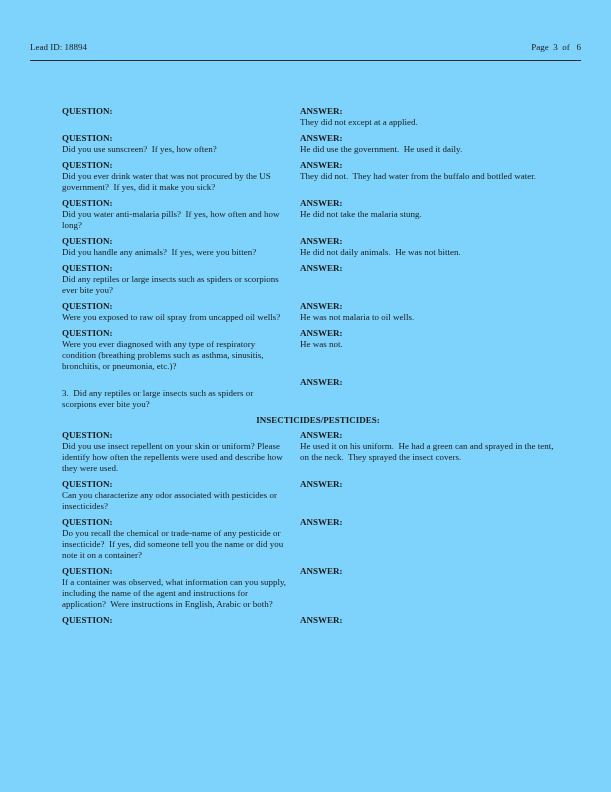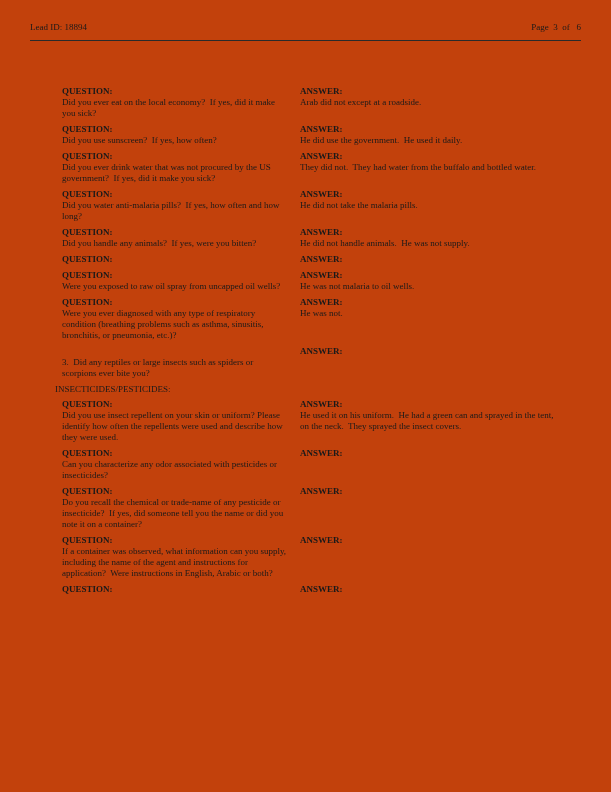--- a/index.html
+++ b/index.html
@@ -1,35 +1,35 @@
 <!DOCTYPE html>
 <html><head>
 <meta charset="utf-8">
 <style>
   html, body { margin: 0; padding: 0; background: #ffffff; }
   .page {
     position: relative;
     width: 611px;
     height: 792px;
-    background: #c2410c;
+    background: #7dd3fc;
     box-sizing: border-box;
     font-family: "Liberation Serif", "DejaVu Serif", serif;
     font-size: 9px;
     line-height: 11px;
     color: #1a1a1a;
     overflow: hidden;
   }
   .header {
     display: flex;
     justify-content: space-between;
     align-items: baseline;
     padding: 22px 30px 7px 30px;
   }
   .lead-id { white-space: pre; }
-  .page-num { white-space: pre; }
+  .page-num { white-space: pre; margin-top: 20px; }
   .rule {
     border: 0;
     border-top: 1px solid #2a2a2a;
     margin: 0 30px;
     height: 0;
   }
   .content {
     margin: 45px 30px 0 62px;
   }
   .qa-row {
@@ -44,45 +44,45 @@
     min-height: 11px;
   }
   .label-spacer {
     min-height: 11px;
   }
   .q-text, .a-text {
     white-space: pre-wrap;
   }
   .a-text { max-width: 258px; min-height: 0; }
   .section-heading {
-    font-weight: normal;
+    font-weight: bold;
     margin: 3px 0 4px -7px;
+    text-align: center;
   }
 </style>
 </head>
 <body>
 
 <div class="page">
 
   <div class="header">
     <span class="lead-id">Lead ID: 18894</span>
     <span class="page-num">Page  3  of   6</span>
   </div>
   <hr class="rule">
 
   <div class="content">
 
     <div class="qa-row">
       <div class="q-col">
         <div class="label">QUESTION:</div>
-        <div class="q-text">Did you ever eat on the local economy?  If yes, did it make you sick?</div>
-      </div>
-      <div class="a-col">
-        <div class="label">ANSWER:</div>
-        <div class="a-text">Arab did not except at a roadside.</div>
+      </div>
+      <div class="a-col">
+        <div class="label">ANSWER:</div>
+        <div class="a-text">They did not except at a applied.</div>
       </div>
     </div>
 
     <div class="qa-row">
       <div class="q-col">
         <div class="label">QUESTION:</div>
         <div class="q-text">Did you use sunscreen?  If yes, how often?</div>
       </div>
       <div class="a-col">
         <div class="label">ANSWER:</div>
@@ -101,38 +101,39 @@
       </div>
     </div>
 
     <div class="qa-row">
       <div class="q-col">
         <div class="label">QUESTION:</div>
         <div class="q-text">Did you water anti-malaria pills?  If yes, how often and how long?</div>
       </div>
       <div class="a-col">
         <div class="label">ANSWER:</div>
-        <div class="a-text">He did not take the malaria pills.</div>
+        <div class="a-text">He did not take the malaria stung.</div>
       </div>
     </div>
 
     <div class="qa-row">
       <div class="q-col">
         <div class="label">QUESTION:</div>
         <div class="q-text">Did you handle any animals?  If yes, were you bitten?</div>
       </div>
       <div class="a-col">
         <div class="label">ANSWER:</div>
-        <div class="a-text">He did not handle animals.  He was not supply.</div>
-      </div>
-    </div>
-
-    <div class="qa-row">
-      <div class="q-col">
-        <div class="label">QUESTION:</div>
+        <div class="a-text">He did not daily animals.  He was not bitten.</div>
+      </div>
+    </div>
+
+    <div class="qa-row">
+      <div class="q-col">
+        <div class="label">QUESTION:</div>
+        <div class="q-text">Did any reptiles or large insects such as spiders or scorpions ever bite you?</div>
       </div>
       <div class="a-col">
         <div class="label">ANSWER:</div>
       </div>
     </div>
 
     <div class="qa-row">
       <div class="q-col">
         <div class="label">QUESTION:</div>
         <div class="q-text">Were you exposed to raw oil spray from uncapped oil wells?</div>

